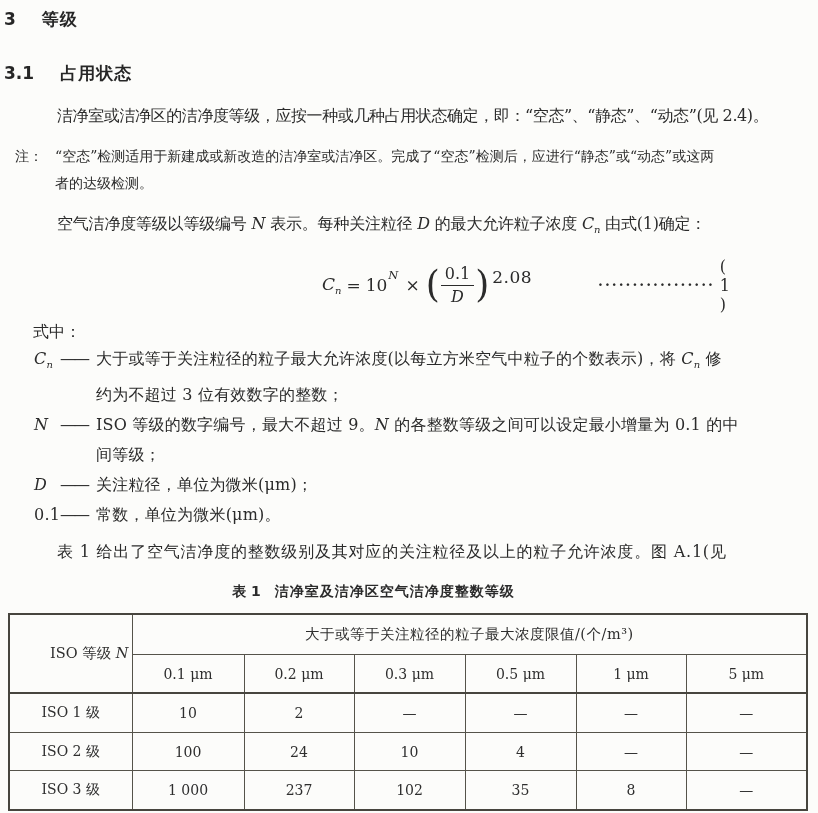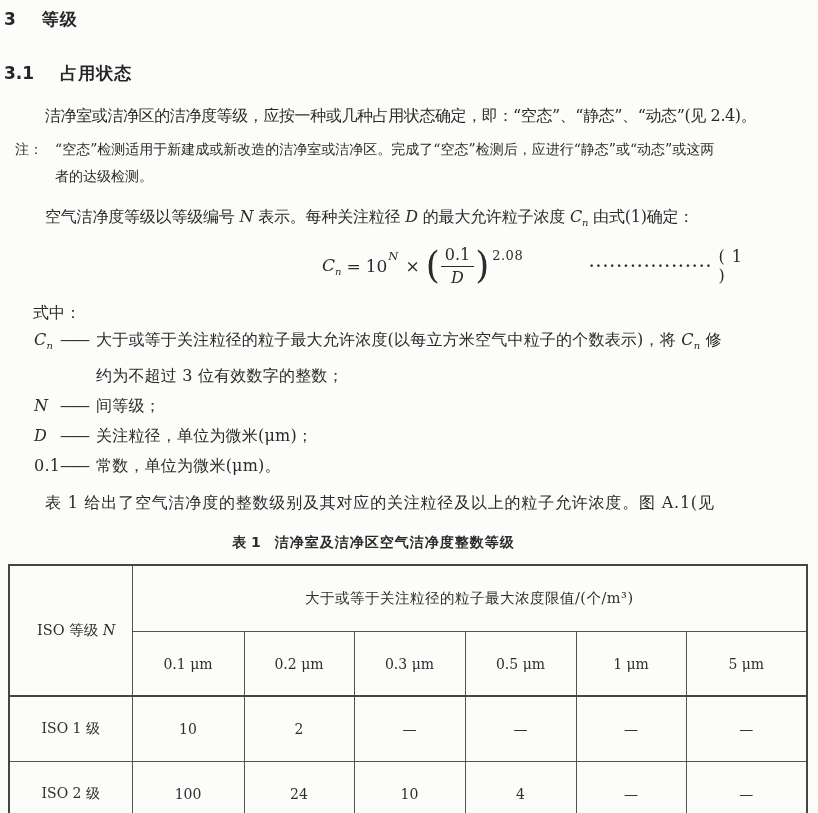--- a/index.html
+++ b/index.html
@@ -13,62 +13,62 @@
   }
   .page{box-sizing:border-box;width:755px;height:813px;padding:8px 12px 0 4px;}
 
   
   .heading{font-family:"DejaVu Sans", sans-serif;font-weight:bold;font-size:17px;color:#262626;margin:0;letter-spacing:1px;}
   .heading .h-num{margin-right:26px;letter-spacing:0;}
   #h3{margin-top:0;}
   #h31{margin-top:31px;}
   #h32{margin-top:23px;}
 
-  .para{margin:4px;line-height:23px;letter-spacing:-0.2px;}
+  .para{margin:16px;line-height:23px;letter-spacing:-0.2px;}
   #p1{margin-top:19px;text-indent:37px;letter-spacing:-0.4px;white-space:nowrap;}
   #p2{margin-top:15px;text-indent:37px;}
 
   
   .note{margin-top:9px;margin-left:11px;font-size:14px;line-height:27px;display:flex;}
   .note-label{flex:0 0 40px;}
   .note-lines{flex:1;}
 
   
   .formula-line{margin-top:4px;height:56px;display:flex;align-items:center;padding-left:318px;}
   .f-group{display:inline-flex;align-items:center;font-size:17px;}
   .mvar{font-style:italic;font-family:"DejaVu Serif", serif;}
   .mvar sub{font-size:10px;}
   .f-op{margin:0 5px;}
   .f-bexp{font-size:11.5px;align-self:flex-start;margin:4px 2px 0 1px;}
   .f-paren{font-size:36px;font-weight:200;line-height:1;transform:scaleY(1.02);margin:0 1px;}
   .f-frac{display:inline-flex;flex-direction:column;align-items:center;font-size:16px;line-height:1.25;}
   .f-num{border-bottom:1.4px solid #2b2b2b;padding:0 4px 1px;}
   .f-den{padding-top:1px;}
-  .f-pow{font-size:13px;align-self:flex-start;margin:3px 0 0 2px;letter-spacing:0.5px;}
+  .f-pow{font-size:17px;align-self:flex-start;margin:3px 0 0 2px;letter-spacing:0.5px;}
   .f-dots{margin-left:66px;font-size:14px;font-weight:bold;letter-spacing:2px;white-space:nowrap;overflow:hidden;max-width:186px;}
   .f-eqno{margin-left:4px;letter-spacing:1px;}
 
   
   .where{margin:7px 0 0 29px;line-height:24px;}
   .def{display:flex;margin-left:30px;line-height:30px;letter-spacing:0.2px;}
   .def-term{flex:0 0 26px;}
   .def-dash{flex:0 0 36px;letter-spacing:-2px;}
   .def-lines{flex:1;}
 
   #p3{margin-top:7px;line-height:29px;letter-spacing:0.8px;}
   #p3 .pline-1{text-indent:37px;}
 
   
   .tbl-title{margin-top:17px;text-align:center;font-family:"DejaVu Sans", sans-serif;font-weight:bold;font-size:14px;letter-spacing:1px;}
   .tbl-title .tp{margin-right:14px;letter-spacing:0;}
 
   
   table{margin:12px 0 0 4px;border-collapse:collapse;width:798px;table-layout:fixed;font-size:14px;color:#2e2e2e;}
   table{border:2px solid #47453e;}
-  th,td{border:1px solid #55534a;text-align:center;vertical-align:middle;font-weight:normal;padding:16px;}
+  th,td{border:1px solid #55534a;text-align:center;vertical-align:middle;font-weight:normal;padding:3px;}
   thead th.span-hdr{height:33px;font-size:14.5px;letter-spacing:0.5px;}
   thead tr.sizes th{height:31px;}
   thead th.corner{font-size:14.5px;text-align:right;}
   tbody td{height:31.5px;}
   tbody tr:first-child td{border-top:2px solid #47453e;}
 </style>
 </head>
 <body>
 
 <div class="page">
@@ -121,20 +121,21 @@
     <span class="def-lines">
       <div>大于或等于关注粒径的粒子最大允许浓度(以每立方米空气中粒子的个数表示)，将 <span class="mvar">C<sub>n</sub></span> 修</div>
       <div>约为不超过 3 位有效数字的整数；</div>
     </span>
   </div>
 
   <div class="def">
     <span class="def-term"><span class="mvar">N</span></span>
     <span class="def-dash">——</span>
     <span class="def-lines">
+      <div>ISO 等级的数字编号，最大不超过 9。<span class="mvar">N</span> 的各整数等级之间可以设定最小增量为 0.1 的中</div>
       <div>间等级；</div>
     </span>
   </div>
 
   <div class="def">
     <span class="def-term"><span class="mvar">D</span></span>
     <span class="def-dash">——</span>
     <span class="def-lines">
       <div>关注粒径，单位为微米(μm)；</div>
     </span>

